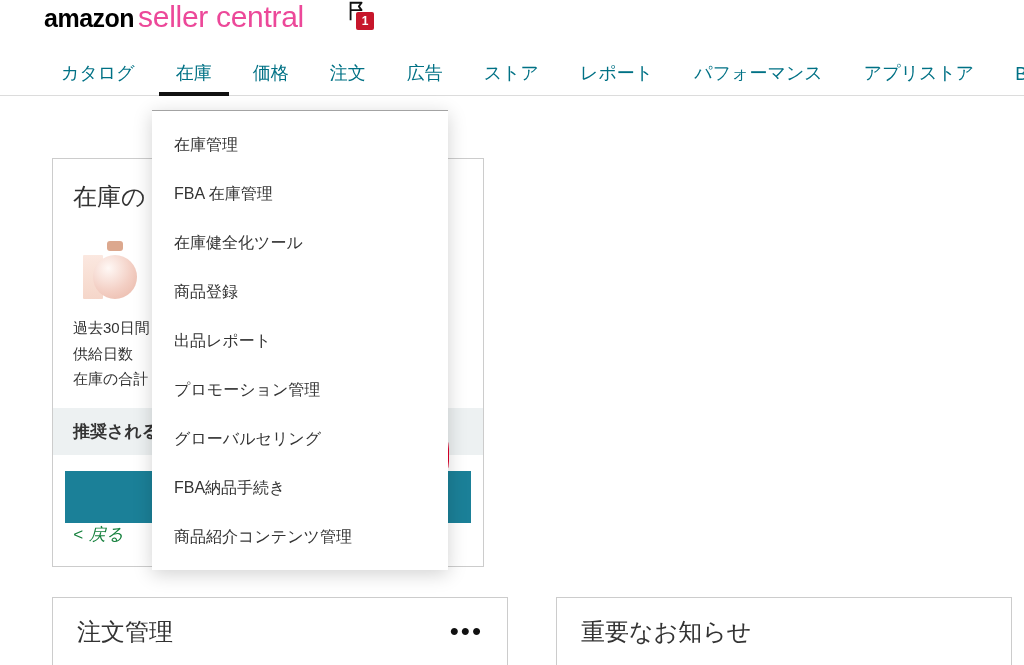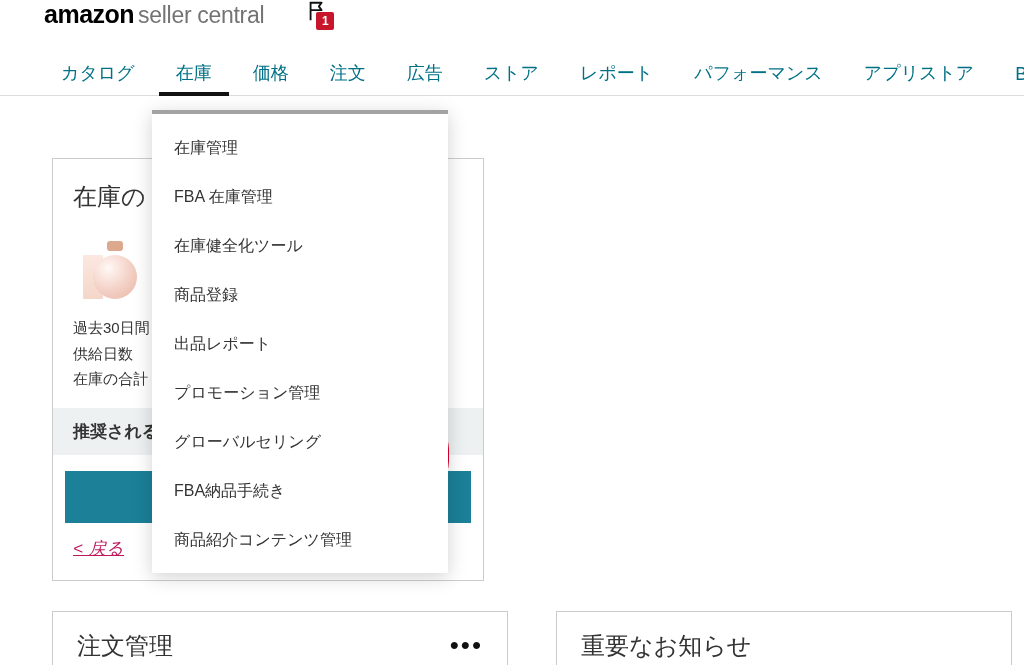--- a/index.html
+++ b/index.html
@@ -9,21 +9,21 @@
     }
     .topbar {
       display:flex; align-items:flex-start; height:56px; padding-left:44px;
       position:relative;
     }
     .brand {
       display:flex; align-items:baseline; gap:4px;
       font-weight:700;
     }
     .brand .amazon { font-size:25px; letter-spacing:-0.5px; color:#000; font-family:Arial,Helvetica,sans-serif; font-weight:900;}
-    .brand .sc { font-size:23px; color:#737373; font-weight:400; font-family:Arial,Helvetica,sans-serif; letter-spacing:-0.3px;}
+    .brand .sc { font-size:30px; color:#ec4899; font-weight:400; font-family:Arial,Helvetica,sans-serif; letter-spacing:-0.3px;}
     .flag-wrap { position:relative; margin-left:42px; }
     .flag { width:18px; height:18px; display:inline-block; }
     .flag svg { display:block; }
     .badge {
       position:absolute; top:12px; left:10px;
       background:#c7162b; color:#fff; font-size:12px; line-height:18px;
       min-width:18px; height:18px; text-align:center; border-radius:2px;
       font-weight:700;
     }
     .mainnav {
@@ -69,27 +69,27 @@
     }
     .stats { font-size:15px; color:#333; line-height:1.7; }
     .reco {
       background:#edf1f2; margin:16px -20px 0 -20px; padding:12px 20px;
       font-size:17px; font-weight:700; color:#333;
     }
     .bigbtn{
       background:#1b8098; height:52px; margin:16px -8px 0 -8px;
     }
     .back{
-      font-size:17px; color:#be185d; margin-top:14px; display:inline-block;
-      font-style:italic; letter-spacing:0.5px;text-decoration:underline;
+      font-size:17px; color:#15803d; display:inline-block;
+      font-style:italic; letter-spacing:0.5px;
     }
     .dropdown{
       position:absolute; top:0; left:152px; width:296px;
       background:#fff; box-shadow:0 4px 18px rgba(0,0,0,0.18); z-index:5;
-      border-top:4px solid #a3a3a3;
+      border-top:1px solid #a3a3a3;
       padding:10px 0 8px 0;
     }
     .dropdown .dd-item{
       padding:14px 0 14px 22px; font-size:16px; color:#333; cursor:pointer;
       position:relative;
     }
     .ring{
       position:absolute; pointer-events:none;
       border:7px solid #e3002b; border-radius:28px;
     }

